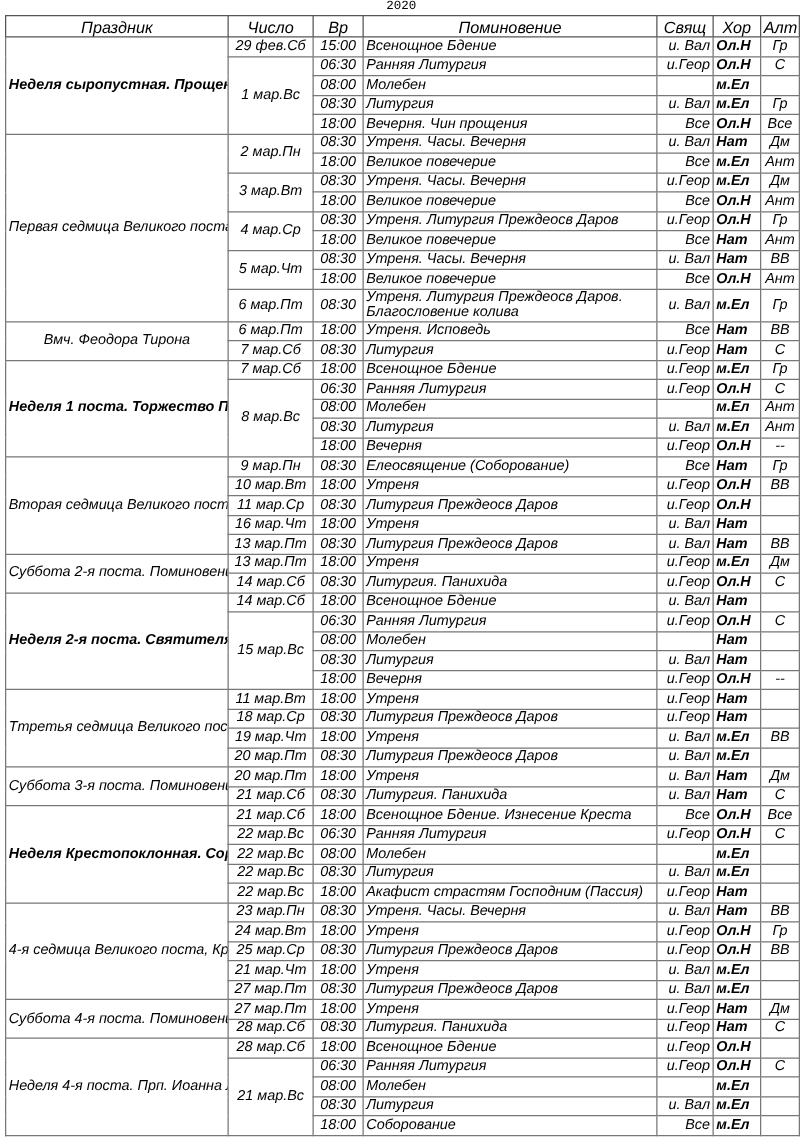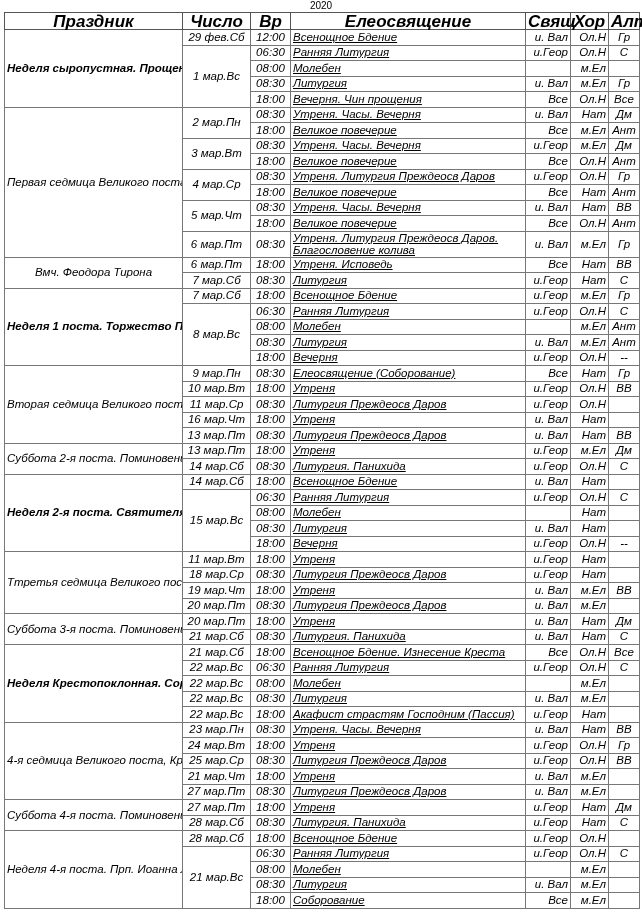--- a/index.html
+++ b/index.html
@@ -1,28 +1,28 @@
 <!DOCTYPE html>
 <html><head>
 <meta charset="utf-8">
 <style>
   html, body { margin:0; padding:0; background:#ffffff; }
   body { width:642px; height:918px; overflow:hidden; font-family:"Liberation Sans", sans-serif; color:#000; }
-  .year { position:absolute; top:0; left:0; width:642px; text-align:center; font-size:10px; line-height:12px; }
+  .year { position:absolute; top:0; left:0; width:642px; text-align:center; font-size:10px; line-height:12px;font-family:Liberation Mono, monospace; }
   table.sched { position:absolute; top:12px; left:4px; width:635px; border-collapse:collapse; table-layout:fixed; font-size:11.5px; }
-  table.sched th { font-style:italic; font-weight:bold; font-size:17px; height:16px; padding:0 2px; border:1px solid #555; line-height:15px; }
+  table.sched th { font-style:italic; font-weight:normal; font-size:13px; height:16px; padding:0 2px; border:1px solid #555; line-height:15px; }
   table.sched td { border:1px solid #777; padding:0 2px; height:14.5px; line-height:13px; font-style:italic; white-space:nowrap; overflow:hidden; }
   td.feast { text-align:center; white-space:normal; font-style:italic; line-height:13px; border-left:1px solid #555; border-top:1.5px solid #444; }
   td.feast.bold { font-weight:bold; }
   td.date { text-align:center;margin-left:36px; }
   td.time { text-align:center; }
-  td.svc { text-align:left; padding-left:2px;text-decoration:underline; }
+  td.svc { text-align:left; padding-left:2px; }
   td.svc.wrap { white-space:normal; line-height:12px; }
   td.pr { text-align:right; padding-right:3px;margin-top:12px; }
-  td.ch { text-align:right; }
+  td.ch { text-align:left;font-weight:bold; }
   td.al { text-align:center; }
   tr.grp td { border-top:1.5px solid #444; }
 </style>
 </head>
 <body>
 
 <div class="year">2020</div>
 
 <table class="sched">
   <colgroup>
@@ -32,31 +32,31 @@
       <col style="width:235px">
       <col style="width:45px">
       <col style="width:38px">
       <col style="width:31px">
   </colgroup>
   <thead>
     <tr>
       <th>Праздник</th>
       <th>Число</th>
       <th>Вр</th>
-      <th>Елеосвящение</th>
+      <th>Поминовение</th>
       <th>Свящ</th>
       <th>Хор</th>
       <th>Алт</th>
     </tr>
   </thead>
   <tbody id="tbody">
       <tr class="grp">
         <td class="feast bold" rowspan="5">Неделя сыропустная. Прощеное воскресенье</td>
         <td class="date" rowspan="1">29 фев.Сб</td>
-        <td class="time">12:00</td>
+        <td class="time">15:00</td>
         <td class="svc">Всенощное Бдение</td>
         <td class="pr">и. Вал</td>
         <td class="ch">Ол.Н</td>
         <td class="al">Гр</td>
       </tr>
       <tr>
         <td class="date" rowspan="4">1 мар.Вс</td>
         <td class="time">06:30</td>
         <td class="svc">Ранняя Литургия</td>
         <td class="pr">и.Геор</td>

